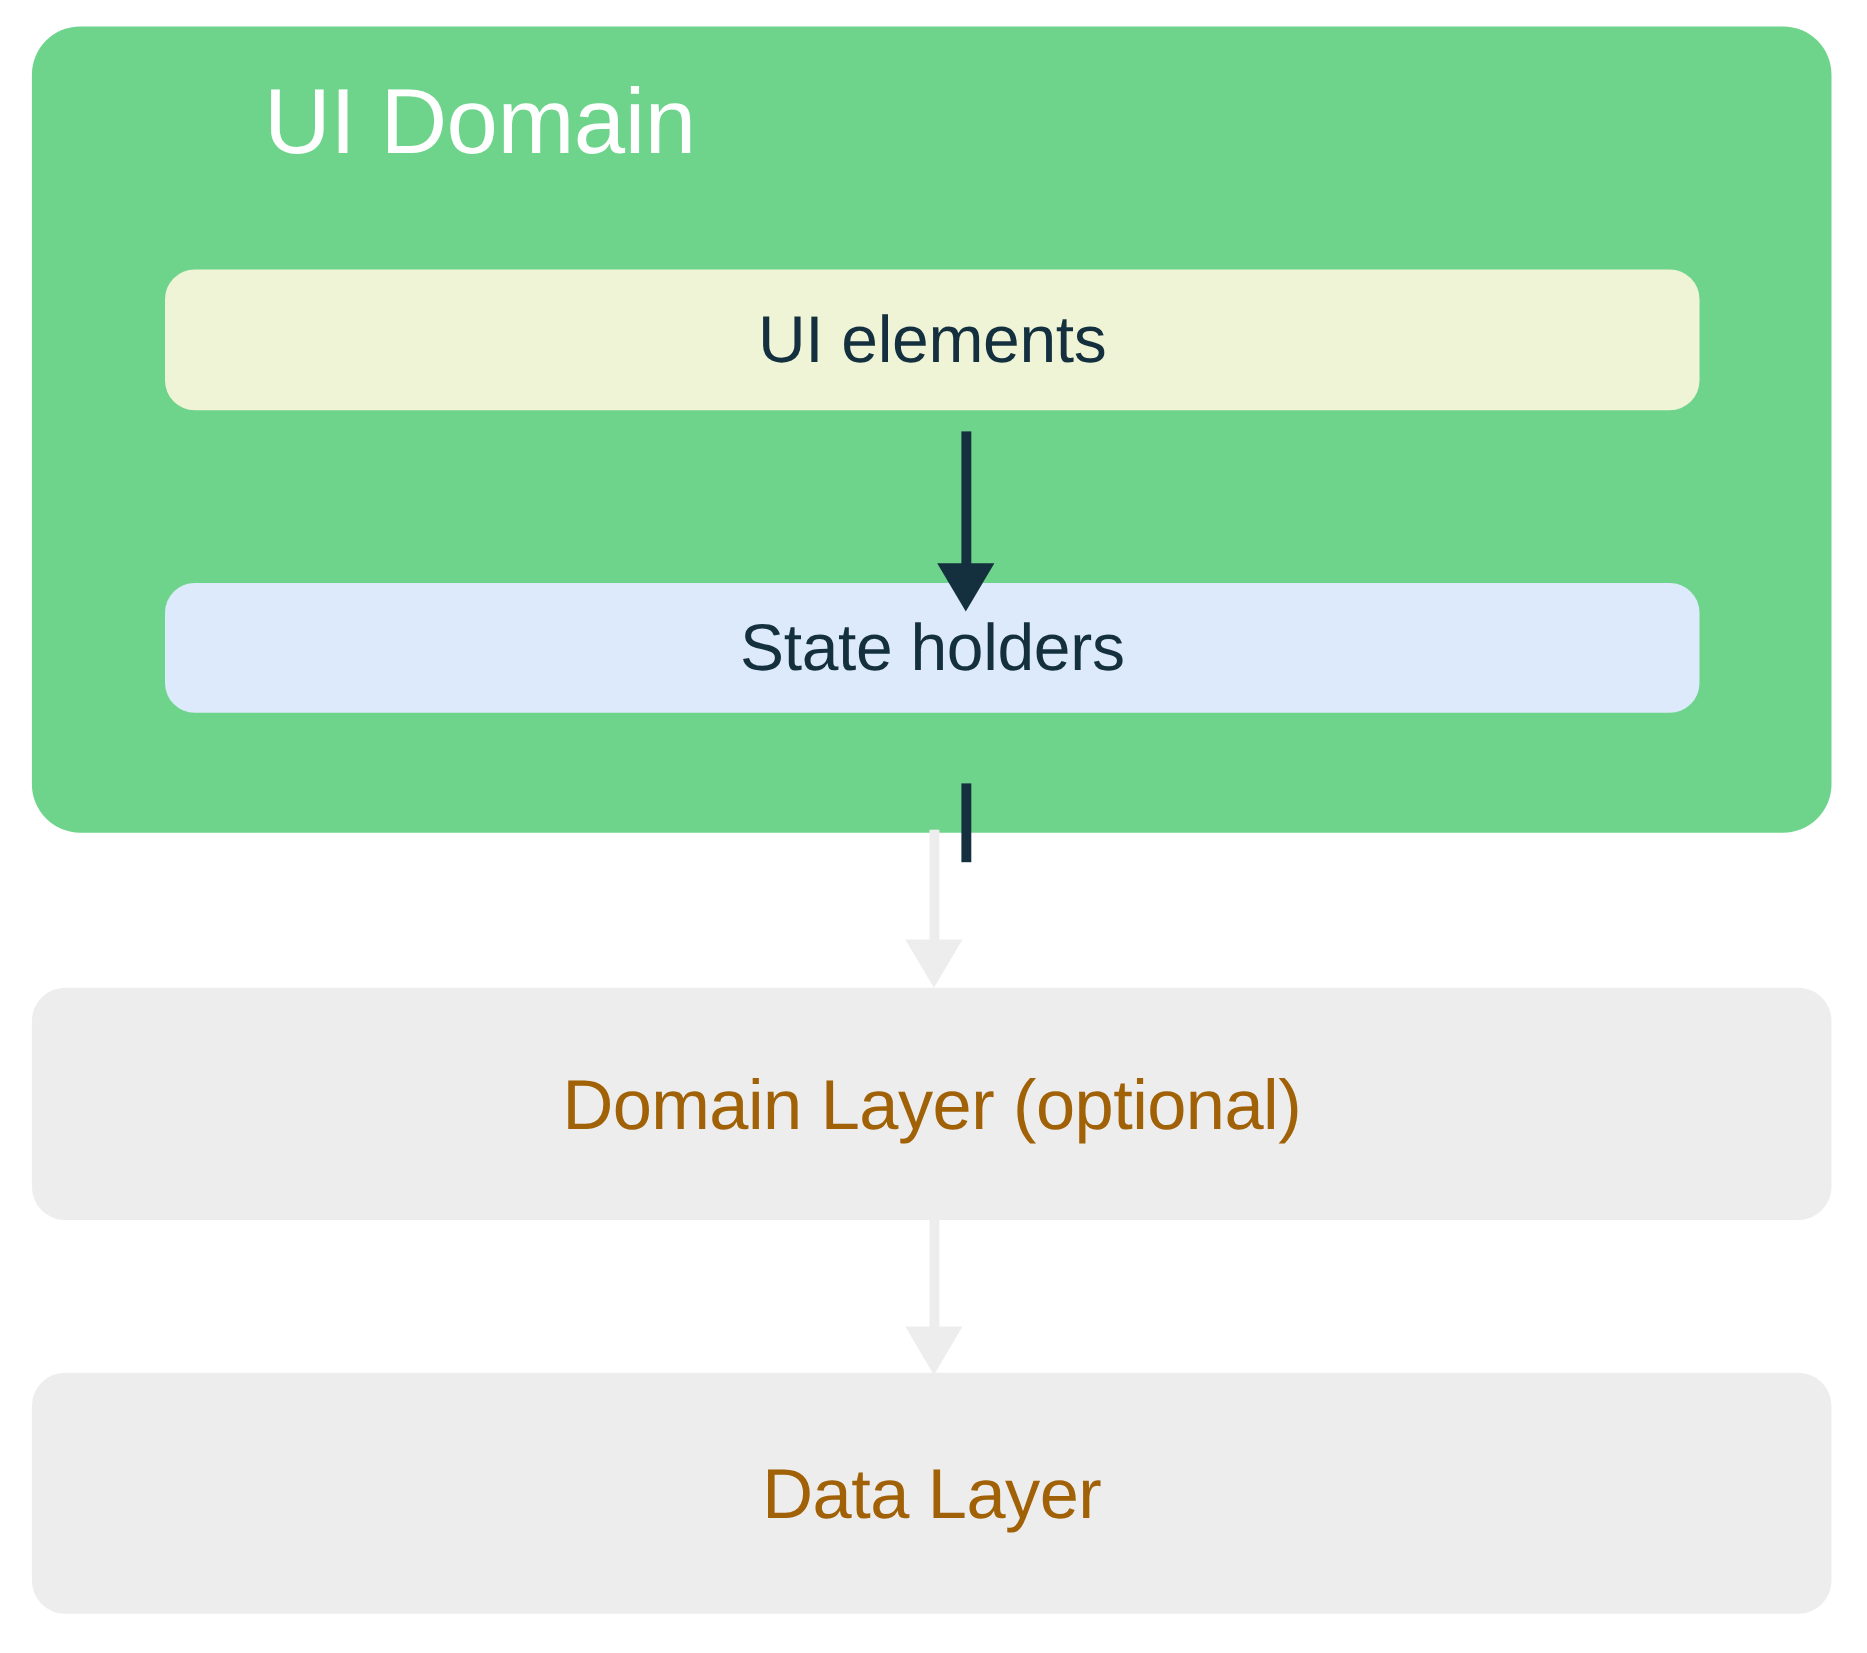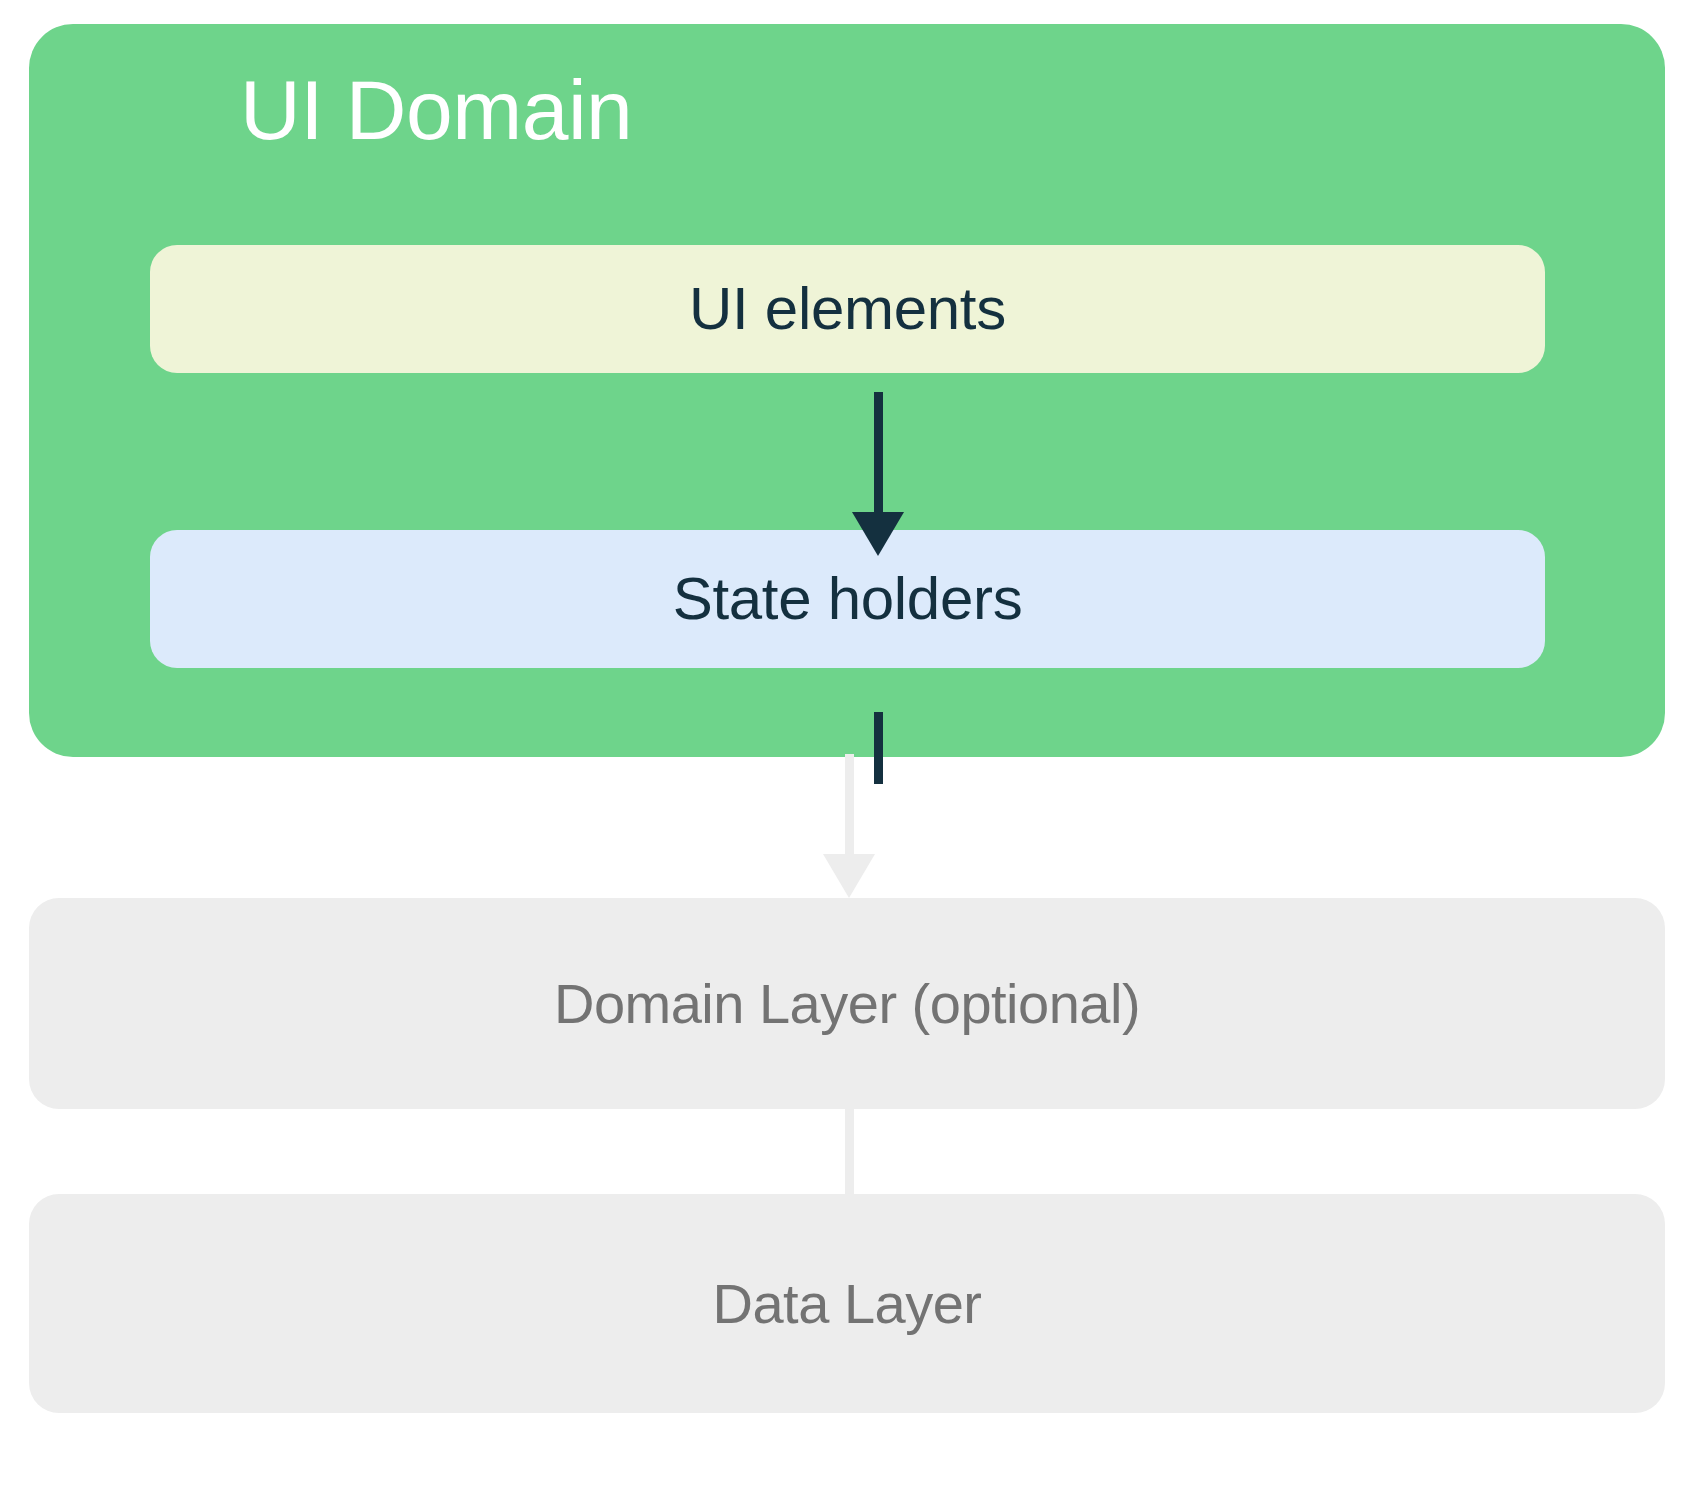--- a/index.html
+++ b/index.html
@@ -52,21 +52,21 @@
     justify-content: center;
     box-sizing: border-box;
   }
   .box-ui-elements {
     top: 221px;           
     height: 128px;        
     background: #eff4d7;
   }
   .box-state-holders {
     top: 506px;           
-    height: 138px;        
+    height: 118px;        
     background: #dceafb;
   }
   .inner-box-label {
     font-size: 60px;
     line-height: 1;
     color: #14303f;
     letter-spacing: -0.3px;
     white-space: nowrap;
   }
 
@@ -80,27 +80,27 @@
     display: flex;
     align-items: center;
     justify-content: center;
     box-sizing: border-box;
   }
   .layer-domain {
     top: 898px;
     height: 211px;
   }
   .layer-data {
-    top: 1194px;
+    top: 1248px;
     height: 219px;
   }
   .layer-card-label {
-    font-size: 56px;
+    font-size: 64px;
     line-height: 1;
-    color: #737373;
+    color: #a16207;
     letter-spacing: -0.5px;
     white-space: nowrap;
   }
 
   
   .arrow-svg {
     position: absolute;
     pointer-events: none;
   }
   

